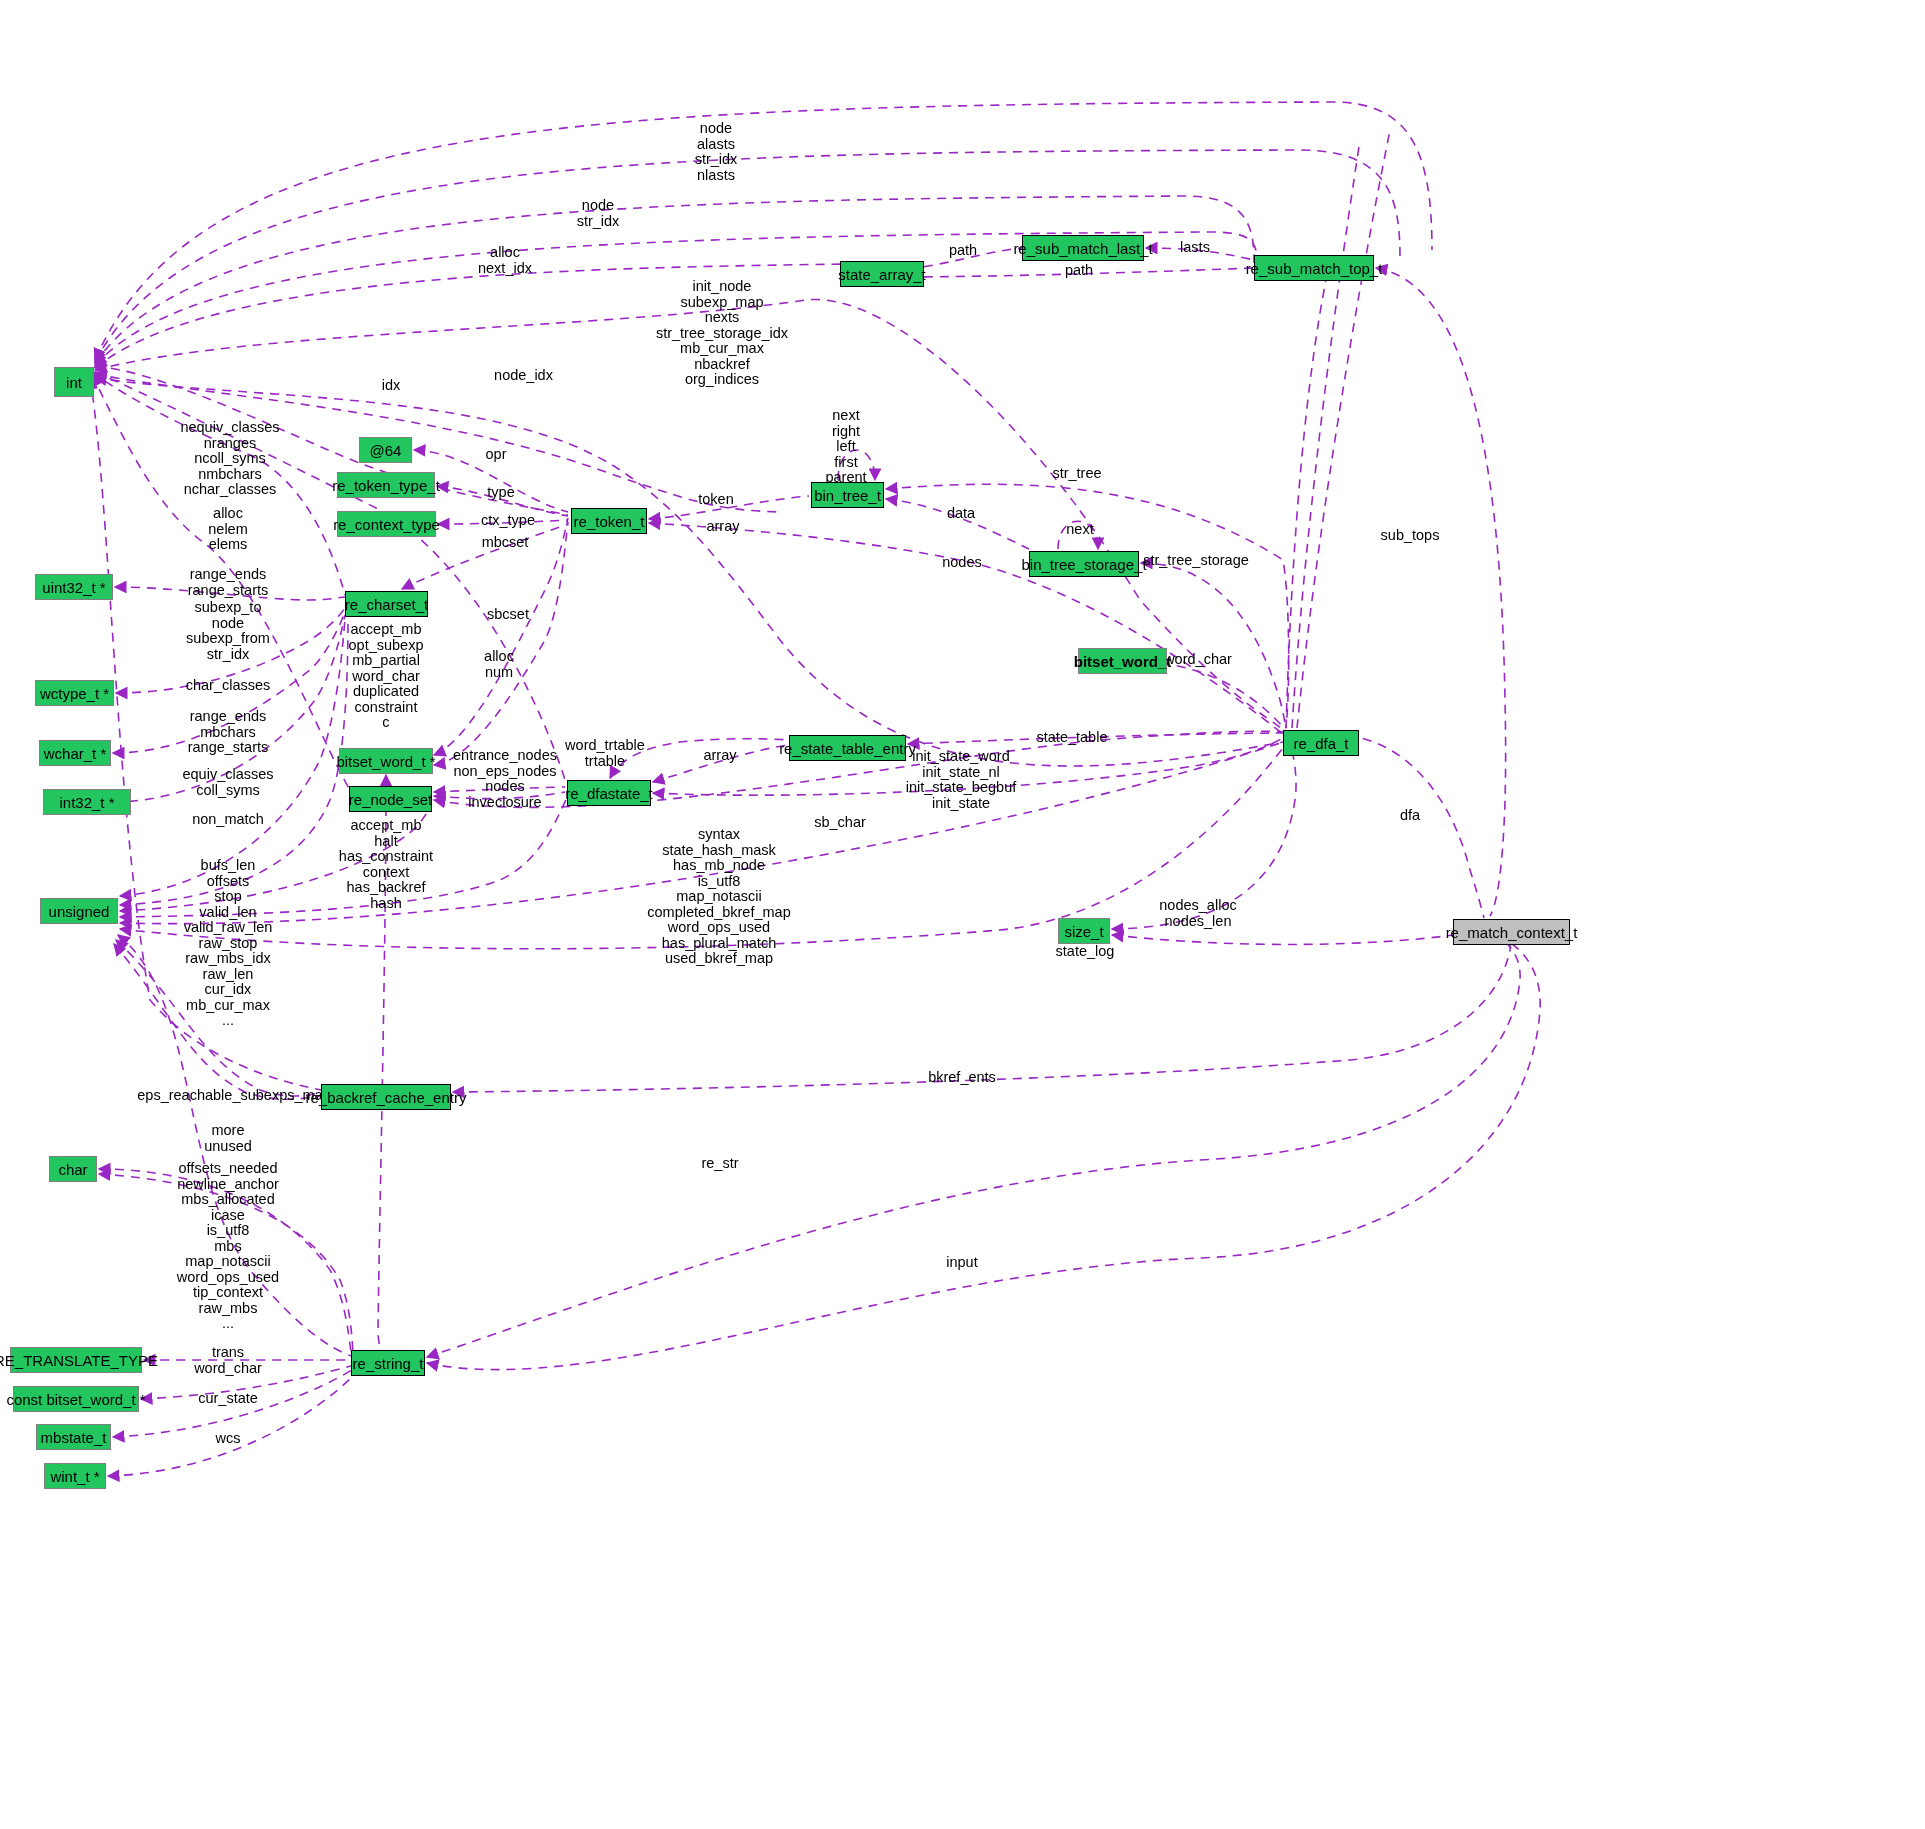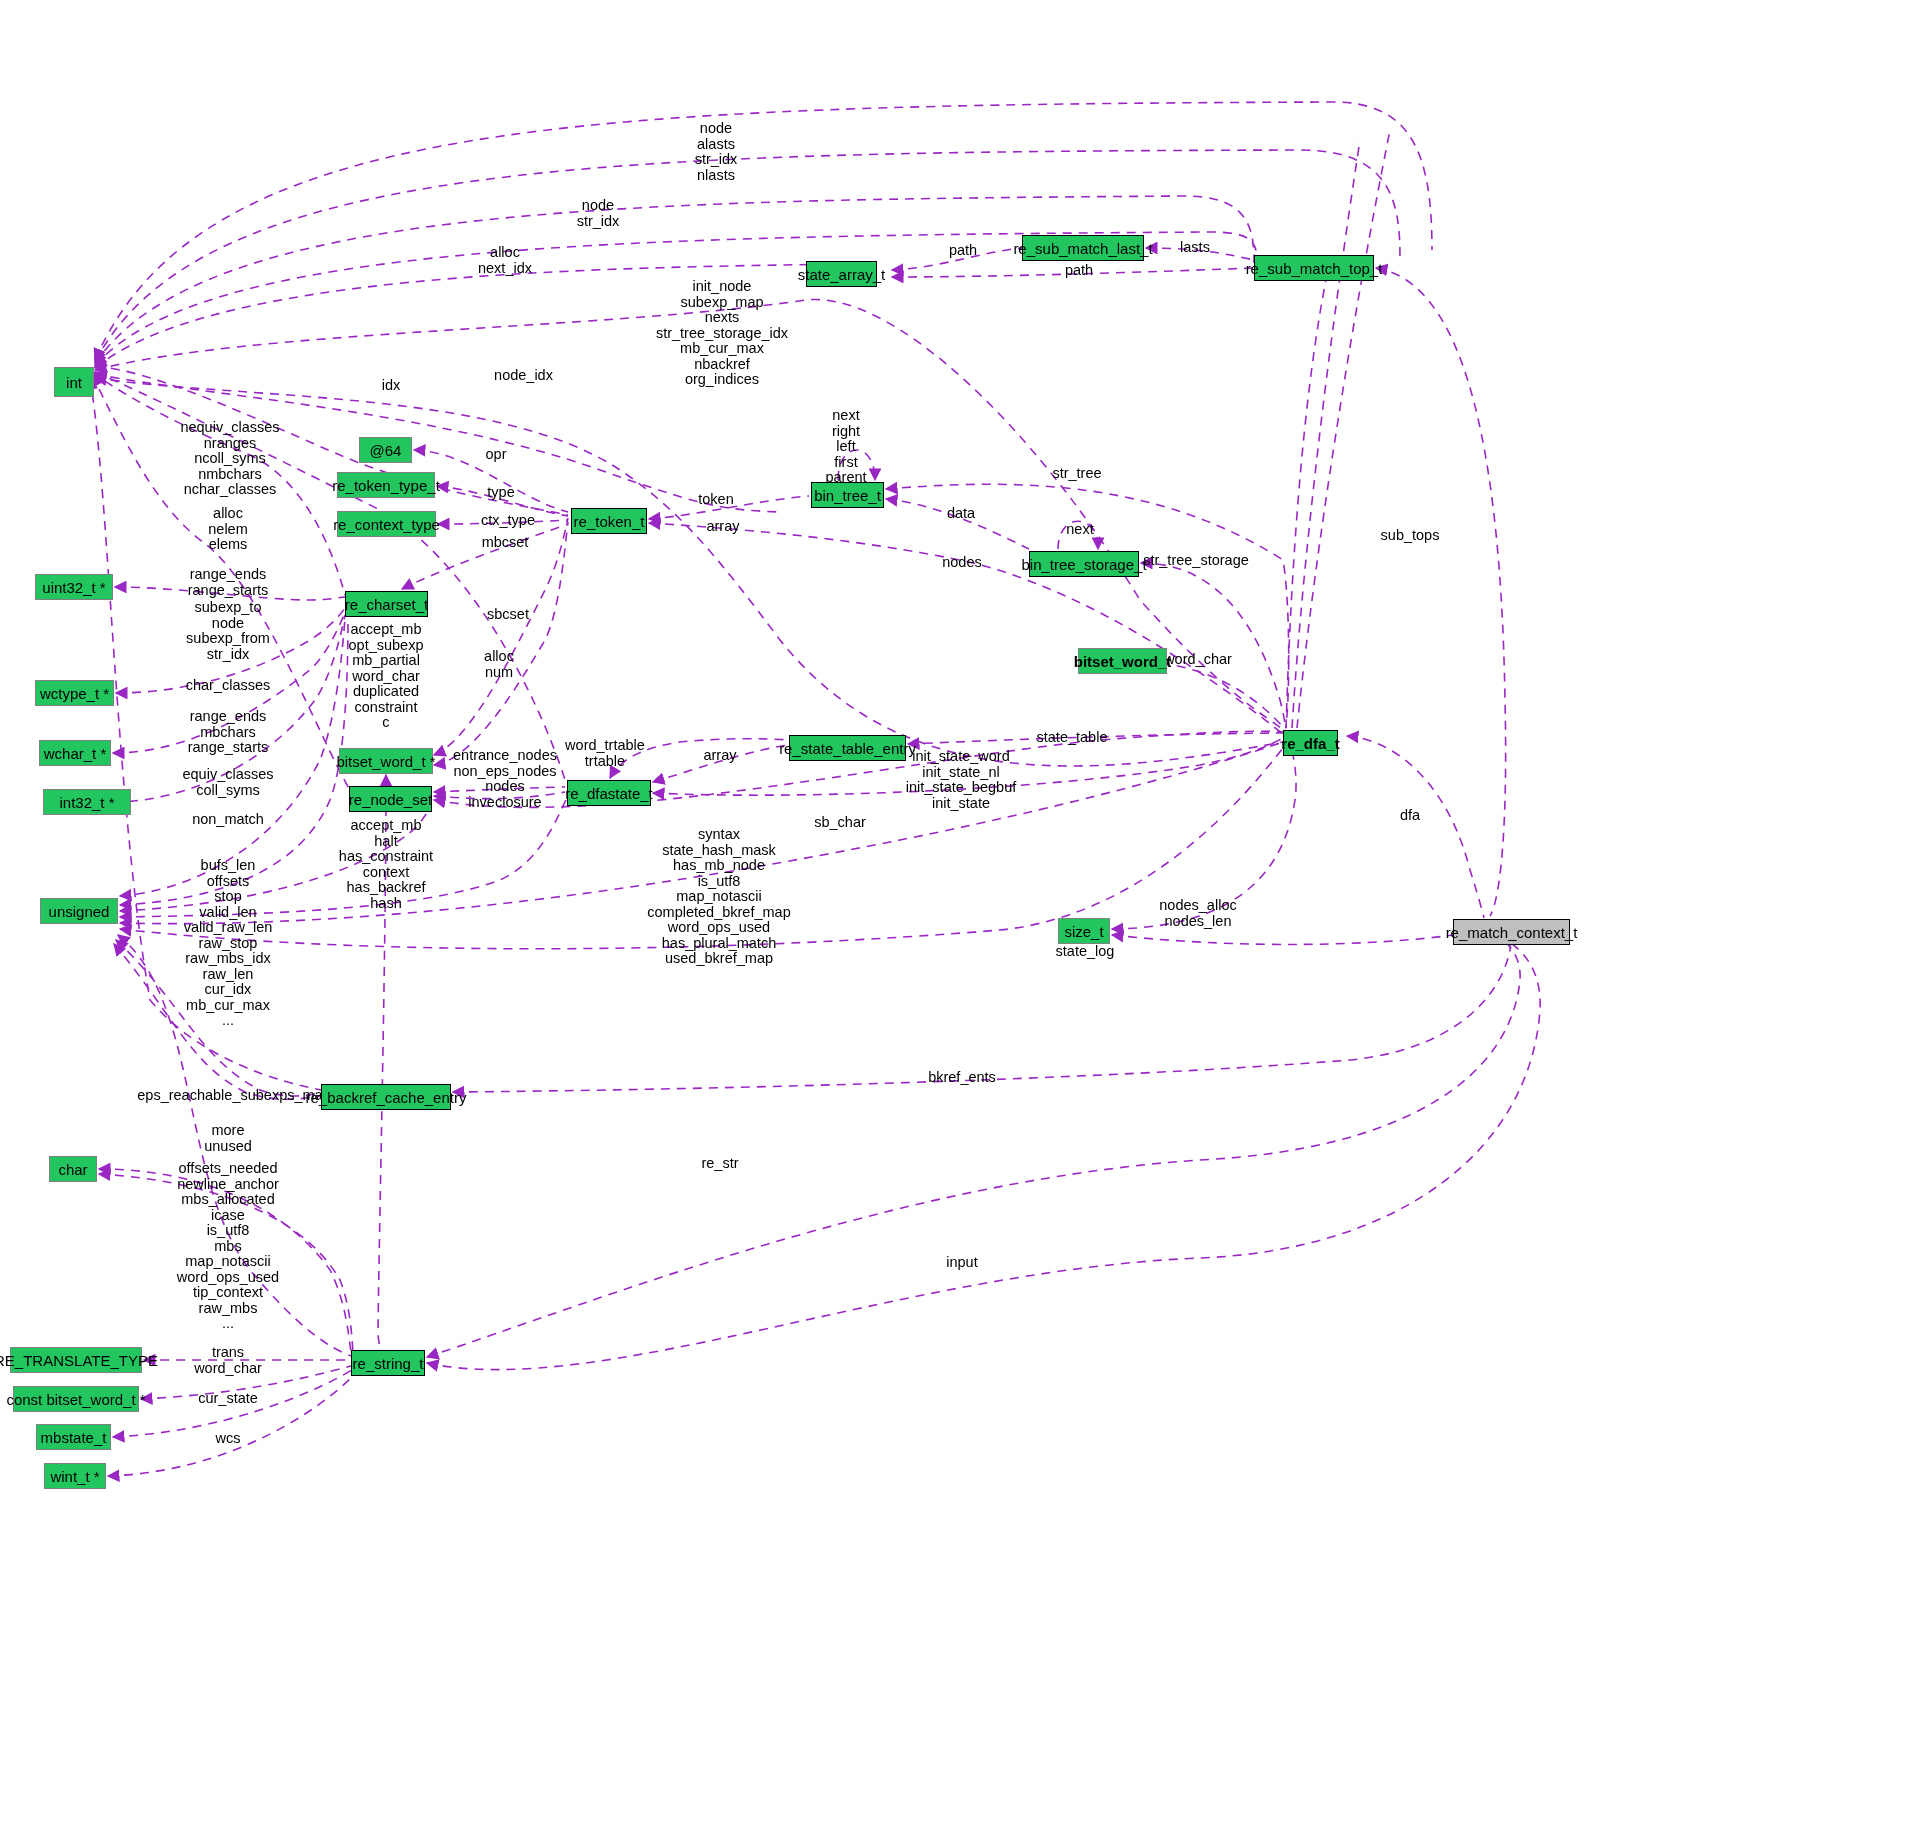--- a/index.html
+++ b/index.html
@@ -213,30 +213,30 @@
   <div class="node plain" style="left:337px; top:511px;  width:99px;  height:26px;">re_context_type</div>
   <div class="node strong" style="left:345px; top:591px;  width:83px;  height:26px;">re_charset_t</div>
   <div class="node plain" style="left:339px; top:748px;  width:94px;  height:26px;">bitset_word_t *</div>
   <div class="node strong" style="left:349px; top:786px;  width:83px;  height:26px;">re_node_set</div>
   <div class="node strong" style="left:351px; top:1350px; width:74px;  height:26px;">re_string_t</div>
   <div class="node strong" style="left:321px; top:1084px; width:130px; height:26px;">re_backref_cache_entry</div>
 
   <div class="node strong" style="left:571px; top:508px;  width:76px;  height:26px;">re_token_t</div>
   <div class="node strong" style="left:567px; top:780px;  width:84px;  height:26px;">re_dfastate_t</div>
   <div class="node strong" style="left:789px; top:735px;  width:117px; height:26px;">re_state_table_entry</div>
-  <div class="node strong" style="left:806px; top:261px;  width:71px;  height:26px;">state_array_t</div>
+  <div class="node strong" style="left:840px; top:261px;  width:84px;  height:26px;">state_array_t</div>
   <div class="node strong" style="left:811px; top:482px;  width:73px;  height:26px;">bin_tree_t</div>
 
   <div class="node strong" style="left:1022px; top:235px; width:122px; height:26px;">re_sub_match_last_t</div>
   <div class="node strong" style="left:1029px; top:551px; width:110px; height:26px;">bin_tree_storage_t</div>
   <div class="node plain" style="left:1078px; top:648px; width:89px;  height:26px;font-weight:bold;">bitset_word_t</div>
   <div class="node plain" style="left:1058px; top:918px; width:52px;  height:26px;">size_t</div>
 
   <div class="node strong" style="left:1254px; top:255px; width:120px; height:26px;">re_sub_match_top_t</div>
-  <div class="node strong" style="left:1283px; top:730px; width:55px;  height:26px;font-weight:bold;">re_dfa_t</div>
+  <div class="node strong" style="left:1283px; top:730px; width:76px;  height:26px;">re_dfa_t</div>
   <div class="node current" style="left:1453px; top:919px; width:117px; height:26px;">re_match_context_t</div>
 
   <div class="elabel" style="left:716px;  top:121px;">node
 alasts
 str_idx
 nlasts</div>
   <div class="elabel" style="left:598px;  top:198px;">node
 str_idx</div>
   <div class="elabel" style="left:505px;  top:245px;">alloc
 next_idx</div>

